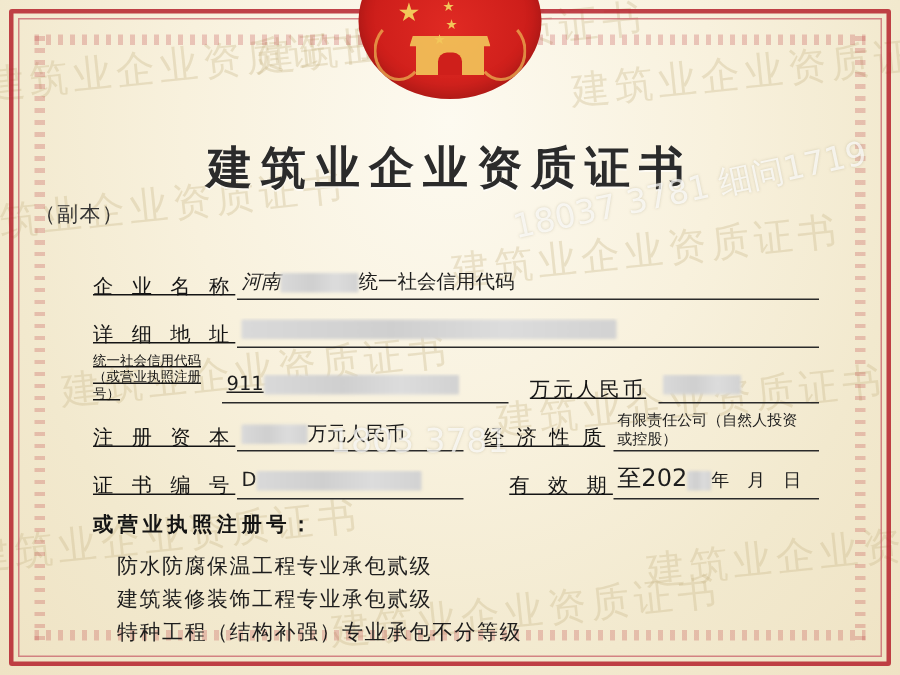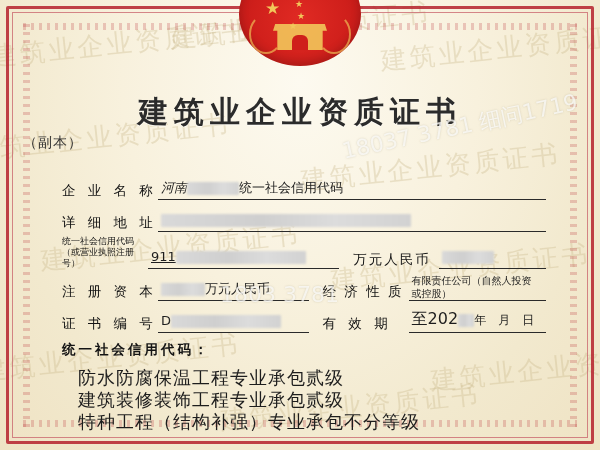--- a/index.html
+++ b/index.html
@@ -173,20 +173,21 @@
     align-items: flex-end;
     min-height: 28px;
     margin-bottom: 4px;
   }
   .lbl {
     font-size: 13.5px;
     letter-spacing: 4px;
     white-space: nowrap;
     color: #141414;
     flex: none;
+    text-decoration: underline;
   }
   .lbl.small {
     font-size: 9px;
     line-height: 11px;
     letter-spacing: 0;
     white-space: normal;
     width: 86px;
   }
   .lbl.w1 { width: 96px; }
   .lbl.w2 { width: 86px; }
@@ -219,21 +220,21 @@
     font-size: 13.5px;
     letter-spacing: 3px;
     color: #141414;
     font-weight: bold;
   }
   .cat-list {
     margin-top: 8px;
     padding-left: 16px;
   }
   .cat-item {
-    font-size: 18px;
+    font-size: 14px;
     line-height: 22px;
     letter-spacing: 1px;
     color: #1d1d1d;
   }
 
   
   .ov {
     position: absolute;
     color: rgba(255,255,255,.72);
     font-size: 22px;
@@ -323,27 +324,27 @@
         有限责任公司（自然人投资<br>或控股）
       </div>
     </div>
 
     <div class="row">
       <div class="lbl w1">证 书 编 号</div>
       <div class="val" style="flex:1.1;">
         <span style="font-size:13px;">D</span><span class="blur" style="width:110px;"></span>
       </div>
       <div class="sep"></div>
-      <div class="lbl w2" style="letter-spacing:4px;">有 效 期</div>
+      <div class="lbl w2" style="letter-spacing:4px;text-align:right;">有 效 期</div>
       <div class="val" style="flex:1;">
         <span style="font-size:16px;">至202</span><span class="blur" style="width:16px;"></span><span style="font-size:12px;">年　月　日</span>
       </div>
     </div>
 
-    <div class="cat-title">统一社会信用代码：</div>
+    <div class="cat-title">或营业执照注册号：</div>
 
     <div class="cat-list">
       <div class="cat-item">防水防腐保温工程专业承包贰级</div>
       <div class="cat-item">建筑装修装饰工程专业承包贰级</div>
       <div class="cat-item">特种工程（结构补强）专业承包不分等级</div>
     </div>
 
   </div>
 
   <div class="ov rot" style="left:340px; top:112px;">18037 3781 细问1719</div>

